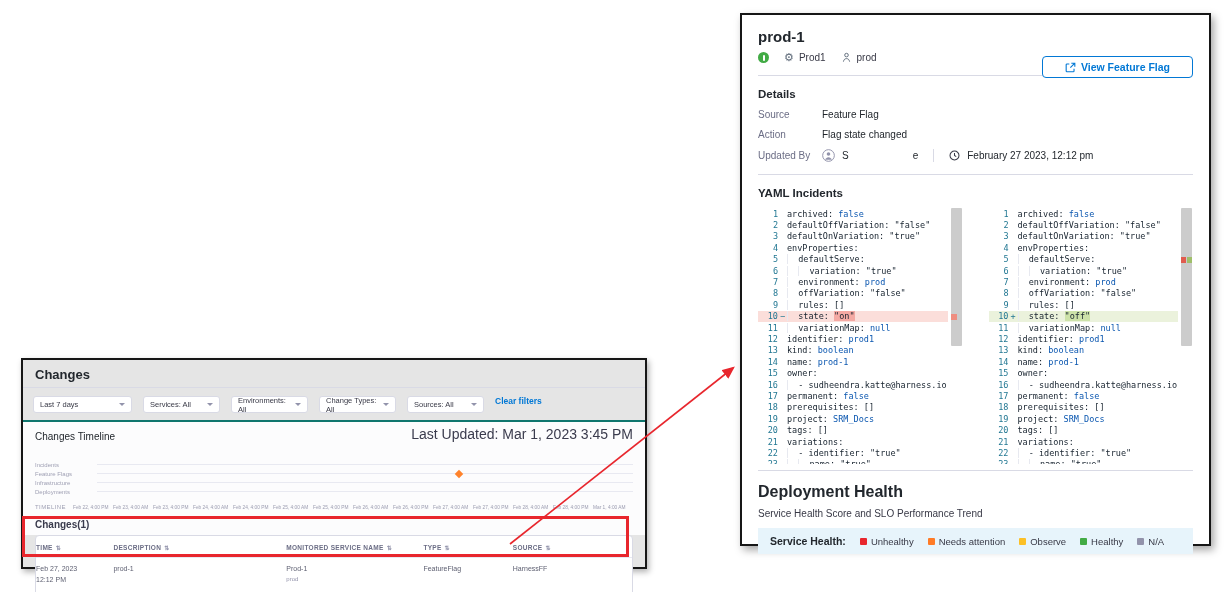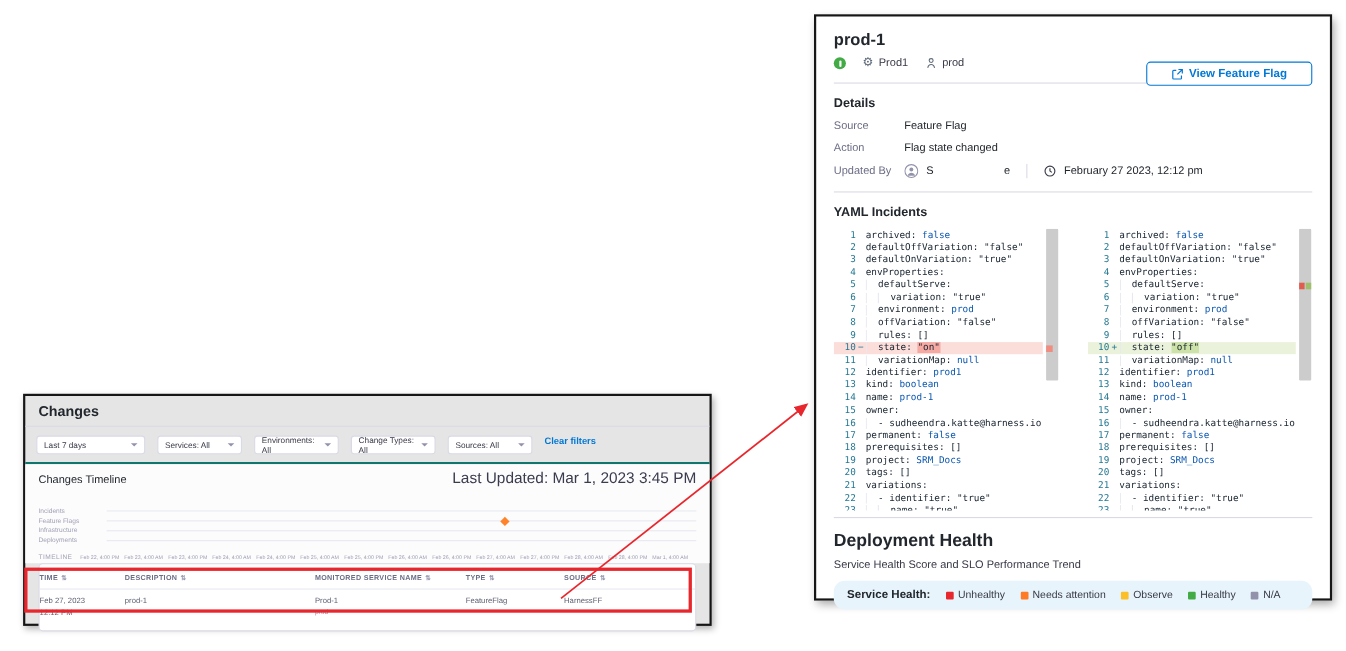--- a/index.html
+++ b/index.html
@@ -79,21 +79,21 @@
   .yk { color:#16222e; } .ys { color:#16222e; } .yv { color:#0b57b0; }
   .ig { display:inline-block; border-left:1px solid #e7e9f0; }
   .row-del { background:#fbdeda; } .row-add { background:#ebf2dc; }
   .tok-del { background:#f4a9a3; } .tok-add { background:#cde2a9; }
   .ruler { position:absolute; right:0; top:0; bottom:0; width:13px; }
   .thumb { position:absolute; left:1px; right:1px; top:0; height:54%; background:#bfbfbf; opacity:.8; border-radius:1px; }
   .mark { position:absolute; height:6px; }
 
   
   .dh-sub { font-size:10px; color:#383946; margin-top:7px; }
-  .legend-box { margin-top:9px; background:#e7f4fb; border-radius:10px; padding:7px 12px;
+  .legend-box { margin-top:9px; background:#e7f4fb; border-radius:0; padding:7px 12px;
     display:flex; align-items:center; gap:14px; }
   .legend-title { font-size:10.5px; font-weight:700; color:#22272d; }
   .legend-item { display:flex; align-items:center; gap:4px; font-size:9.5px; color:#383946; }
   .sq { width:7px; height:7px; border-radius:1px; flex:none; }
 </style>
 </head>
 <body>
 
 <div class="changes-panel">
   <div class="cp-header">
@@ -164,20 +164,21 @@
           <span class="tl-tick">Feb 26, 4:00 PM</span>
           <span class="tl-tick">Feb 27, 4:00 AM</span>
           <span class="tl-tick">Feb 27, 4:00 PM</span>
           <span class="tl-tick">Feb 28, 4:00 AM</span>
           <span class="tl-tick">Feb 28, 4:00 PM</span>
           <span class="tl-tick">Mar 1, 4:00 AM</span>
         </span>
     </div>
   </div>
 
+  <div class="cp-count">Changes(1)</div>
 
   <div class="cp-card">
     <div class="tbl-grid tbl-head" id="tbl-head">
         <span class="tbl-h">
           <span>TIME</span>
           <span class="sort-ic">⇅</span>
         </span>
         <span class="tbl-h">
           <span>DESCRIPTION</span>
           <span class="sort-ic">⇅</span>

